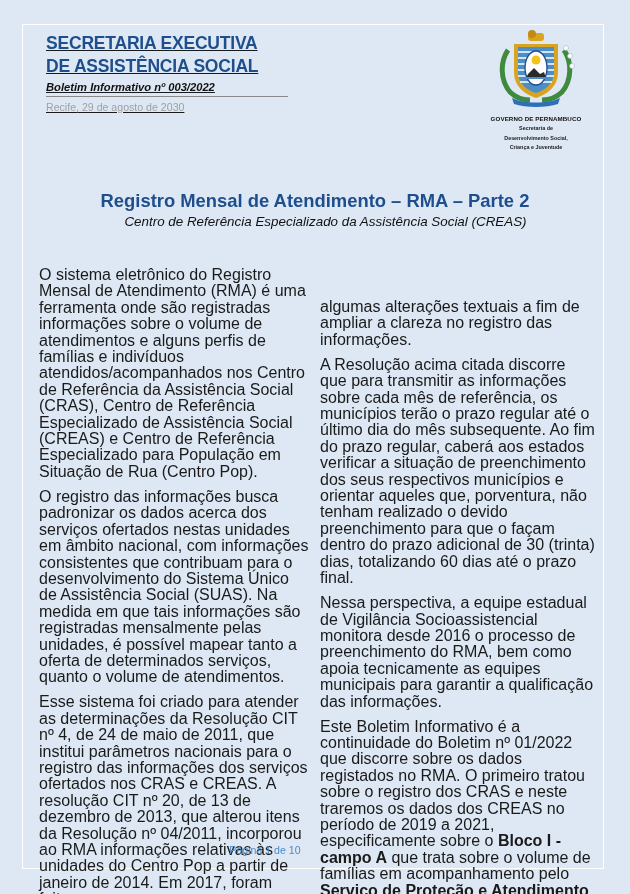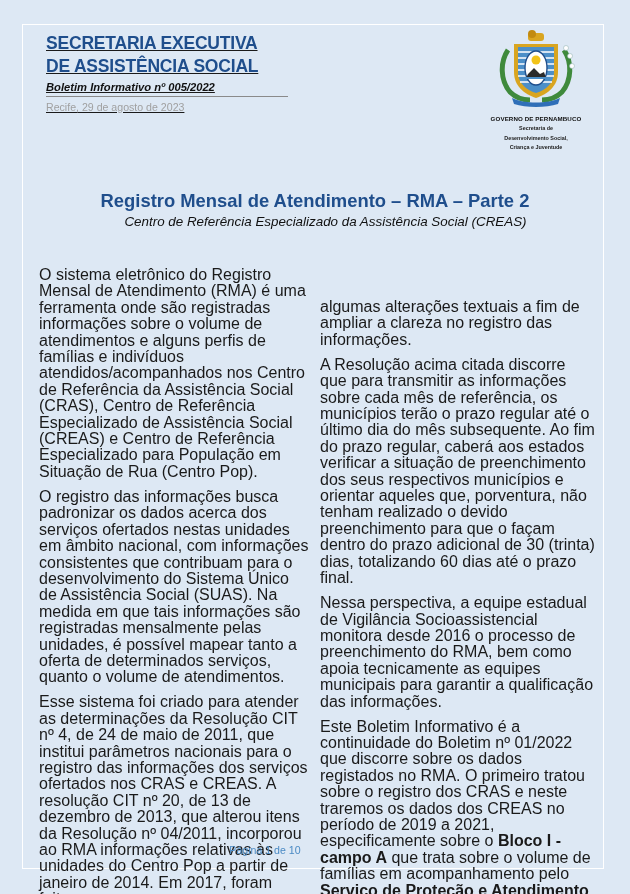--- a/index.html
+++ b/index.html
@@ -44,23 +44,23 @@
   .footer { position: absolute; left: 0; top: 844px; width: 530px; text-align: center; font-size: 10.6px; color: #4a8ac4; }
 </style>
 </head>
 <body>
 
 <div class="frame"></div>
 
 <div class="hdr">
   <div class="hdr-title">SECRETARIA EXECUTIVA</div>
   <div class="hdr-title">DE ASSISTÊNCIA SOCIAL</div>
-  <div class="hdr-bulletin">Boletim Informativo nº 005/2022</div>
+  <div class="hdr-bulletin">Boletim Informativo nº 003/2022</div>
   <div class="hdr-sep"></div>
-  <div class="hdr-date">Recife, 29 de agosto de 2023</div>
+  <div class="hdr-date">Recife, 29 de agosto de 2030</div>
 </div>
 
 <div class="logo">
   <svg width="84" height="84" viewBox="0 0 84 84">
 
     <path d="M14 22 C6 34 6 52 16 64 C22 70 30 72 36 72" fill="none" stroke="#3f8a3c" stroke-width="5"></path>
     <path d="M70 22 C78 34 78 52 68 64 C62 70 54 72 48 72" fill="none" stroke="#3f8a3c" stroke-width="5"></path>
     <circle cx="72" cy="20" r="2.5" fill="#ffffff" stroke="#8aa" stroke-width="0.5"></circle>
     <circle cx="76" cy="28" r="2.5" fill="#ffffff" stroke="#8aa" stroke-width="0.5"></circle>
     <circle cx="78" cy="38" r="2.5" fill="#ffffff" stroke="#8aa" stroke-width="0.5"></circle>

